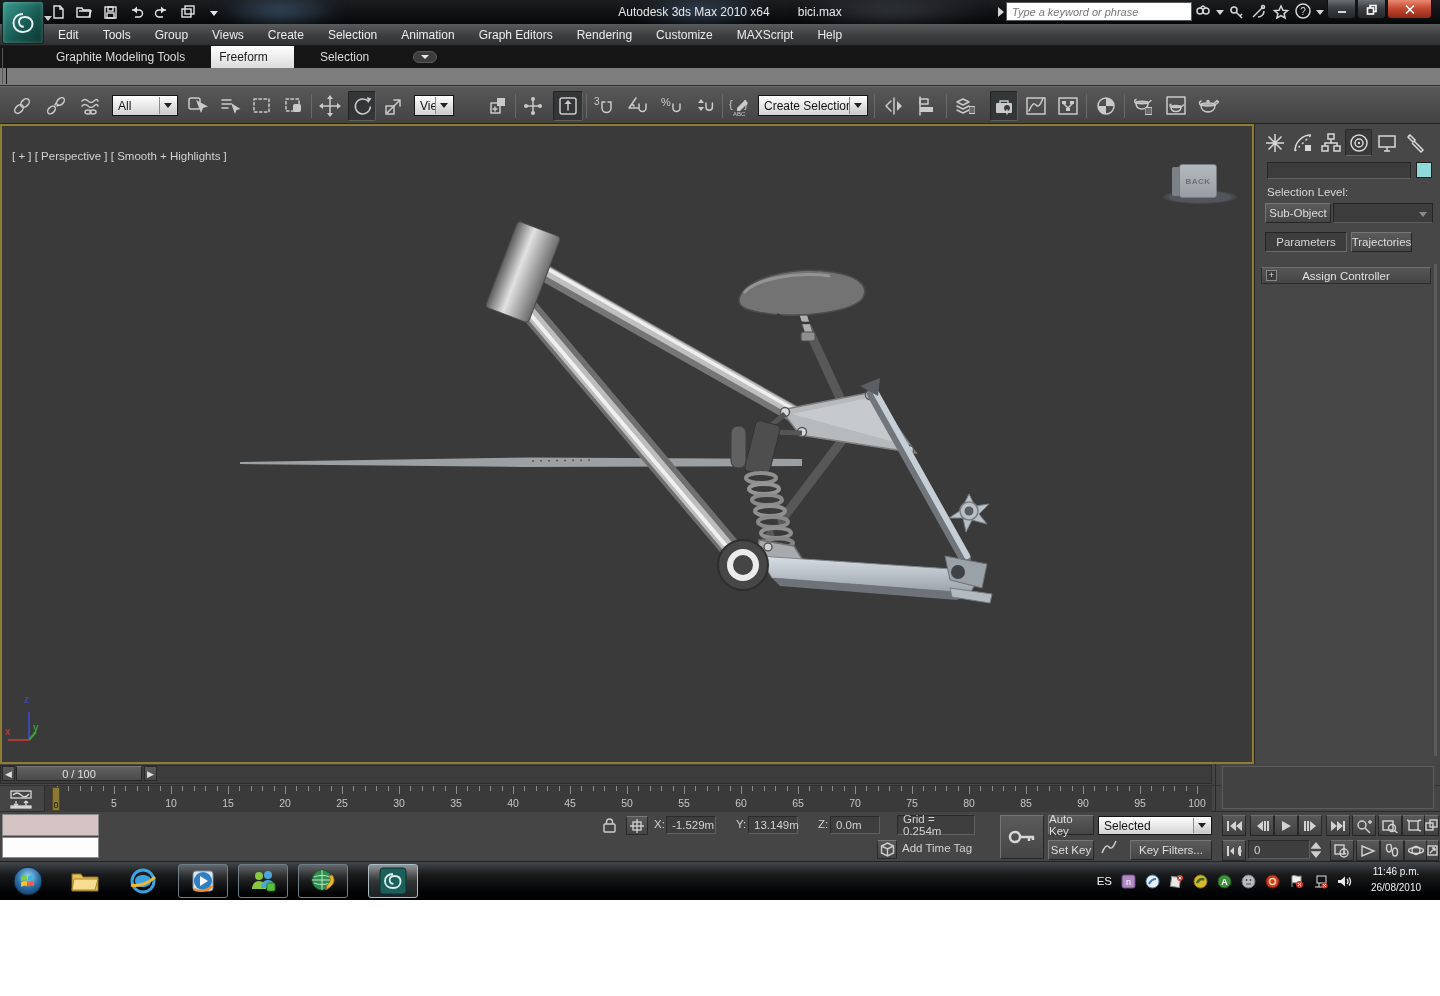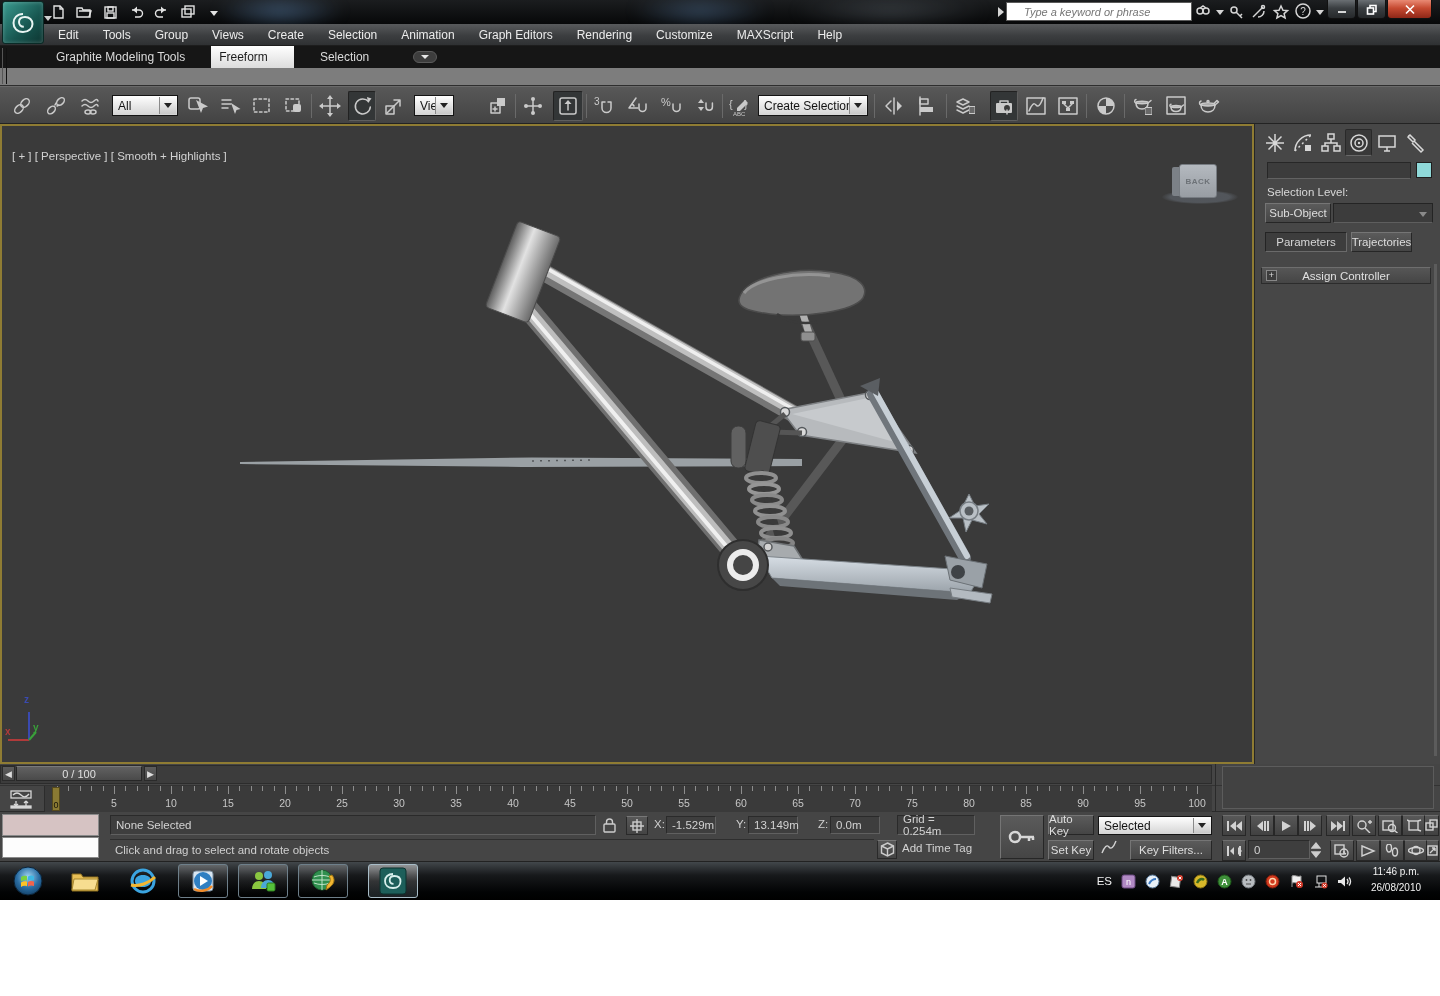--- a/index.html
+++ b/index.html
@@ -7,21 +7,21 @@
   .abs { position:absolute; }
 
   
   #titlebar { left:0; top:0; width:1440px; height:24px; background:linear-gradient(#1b1d1f,#070809); overflow:hidden; }
   .tb-blob { position:absolute; top:-6px; height:34px; border-radius:50%; filter:blur(7px); }
   #qat { position:absolute; left:48px; top:1px; height:22px; display:flex; align-items:center; gap:6px; }
   .qat-ico { width:20px; height:18px; display:flex; align-items:center; justify-content:center; }
   .qat-ico svg { stroke:#e3e3e3; fill:none; stroke-width:1.4; }
   .titletext { position:absolute; top:0; left:430px; width:600px; height:24px; display:flex; align-items:center; justify-content:center; gap:28px; color:#e8e8e8; font-size:12px; white-space:nowrap; }
   #searchwrap { position:absolute; left:996px; top:2px; height:19px; display:flex; align-items:center; }
-  #searchbox { width:186px; height:19px; border:1px solid #5b5b5b; background:#fff; font-style:italic; color:#6f6f6f; font-size:11px; padding:0 17px; font-family:"Liberation Sans",sans-serif; }
+  #searchbox { width:186px; height:19px; border:1px solid #5b5b5b; background:#fff; font-style:italic; color:#6f6f6f; font-size:11px; padding:0 5px; font-family:"Liberation Sans",sans-serif; }
   .sico { width:22px; height:19px; display:flex; align-items:center; justify-content:center; }
   .sico svg { stroke:#d5d5d5; fill:none; stroke-width:1.5; }
   #winbtns { position:absolute; right:8px; top:0; display:flex; }
   .winbtn { width:29px; height:19px; border:1px solid #111; border-top:none; display:flex; align-items:center; justify-content:center; background:linear-gradient(#6a6f73,#3a3e41 45%,#26292b); border-radius:0 0 4px 4px; margin-left:1px; }
   .winbtn svg { stroke:#fff; stroke-width:1.6; fill:none; }
   #close-btn { width:45px; background:linear-gradient(#e98a74,#c64a31 45%,#8f2718); }
 
   
   #menubar { left:0; top:24px; width:1440px; height:22px; background:linear-gradient(#585a5c,#3c3e40 55%,#2f3133); border-bottom:1px solid #1d1d1d; display:flex; align-items:center; padding-left:46px; }
   .menu-item { color:#ececec; font-size:12px; padding:0 12px; line-height:22px; }
@@ -163,20 +163,24 @@
           <rect x="6" y="2" width="9" height="8"></rect>
         </svg>
       </span>
     <span class="qat-ico">
         <svg width="10" height="16">
           <path fill="#e3e3e3" stroke="none" d="M1 7h8l-4 5z"></path>
         </svg>
       </span>
   </div>
 
+  <div class="titletext">
+    <span>Autodesk 3ds Max  2010 x64</span>
+    <span>bici.max</span>
+  </div>
 
   <div id="searchwrap">
     <svg width="10" height="12">
         <path fill="#d5d5d5" d="M2 1l6 5-6 5z"></path>
       </svg>
     <input id="searchbox" type="text" placeholder="Type a keyword or phrase" style="">
     <span class="sico">
         <svg width="18" height="16">
           <circle cx="6" cy="7" r="3"></circle>
           <circle cx="12" cy="7" r="3"></circle>
@@ -799,23 +803,20 @@
       </div>
     </div>
 </div>
 <div class="abs" id="time-marker">
     <span>0</span>
   </div>
 <div class="abs" id="tl-divider"></div>
 <div class="abs" id="tl-right-box"></div>
 
 <div class="abs" id="statusrow1">
-  <div class="sunken" style="position:absolute;left:110px;top:3px;width:486px;height:20px">
-      <span>None Selected</span>
-    </div>
   <span class="statico" style="left:601px;top:4px">
       <svg width="17" height="18">
         <rect x="3" y="8" width="11" height="8" rx="1"></rect>
         <path d="M5.5 8V6a3 3 0 0 1 6 0v2"></path>
       </svg>
     </span>
   <span class="statico" style="left:626px;top:4px;width:22px;height:19px;border:1px solid #2a2a2a;border-top-color:#777;background:linear-gradient(#585858,#444)">
       <svg width="16" height="16">
         <rect x="4" y="4" width="8" height="8"></rect>
         <path d="M8 1v14M1 8h14"></path>
@@ -903,23 +904,20 @@
     </div>
   <div class="pbtn" style="left:1424px;top:3px;width:15px">
       <svg width="13" height="13">
         <rect class="st" x="1" y="4" width="7" height="7"></rect>
         <rect class="st" x="5" y="1" width="7" height="7"></rect>
       </svg>
     </div>
 </div>
 
 <div class="abs" id="statusrow2">
-  <div style="position:absolute;left:110px;top:1px;width:764px;height:21px;border-top:1px solid #2e2e2e;color:#cfcfcf;font-size:11.5px;display:flex;align-items:center;padding-left:5px">
-      <span>Click and drag to select and rotate objects</span>
-    </div>
   <span class="statico" style="left:877px;top:2px;width:20px;height:19px;border:1px solid #2a2a2a;border-top-color:#777;background:linear-gradient(#585858,#444)">
       <svg width="15" height="15">
         <path d="M7.5 1l6 3v7l-6 3-6-3V4z"></path>
         <path d="M1.5 4l6 3 6-3M7.5 7v7"></path>
       </svg>
     </span>
   <div class="fine" style="position:absolute;left:902px;top:4px"><span>Add Time Tag</span></div>
   <div class="btn3d" style="position:absolute;left:1048px;top:2px;width:46px;height:20px">
       <span>Set Key</span>
     </div>

